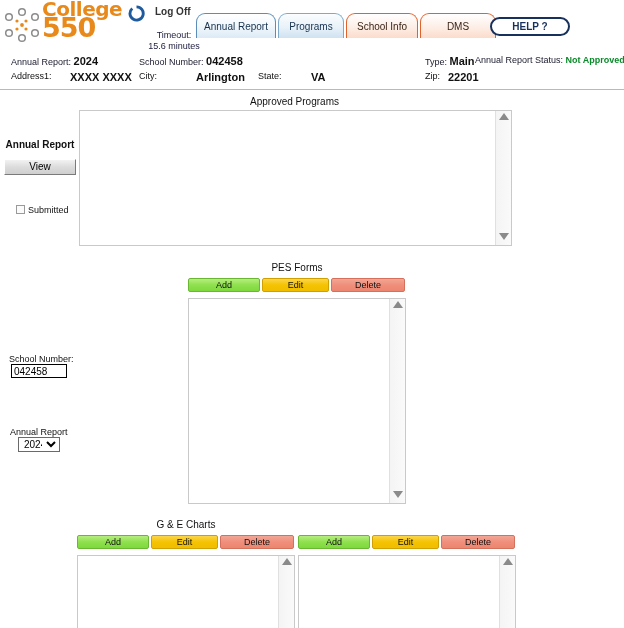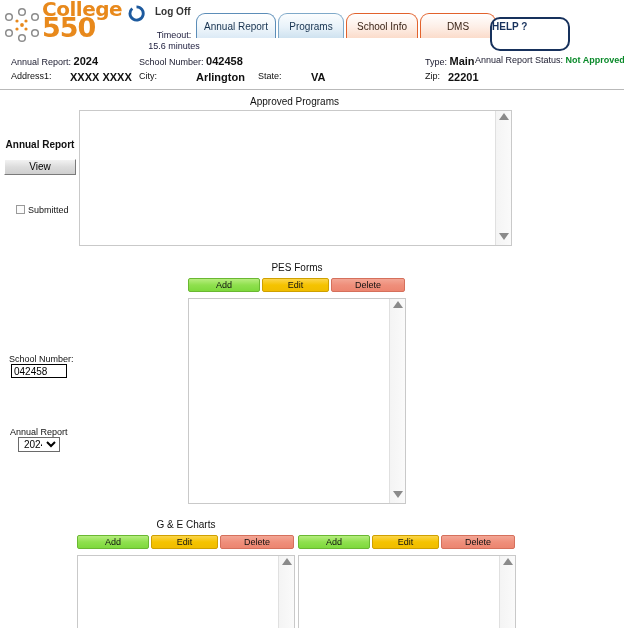--- a/index.html
+++ b/index.html
@@ -124,28 +124,28 @@
   .tab-annual { left: 0px; width: 80px; }
   .tab-programs { left: 82px; width: 66px; }
   .tab-schoolinfo { left: 150px; width: 72px; }
   .tab-dms { left: 224px; width: 76px; }
 
   .help-btn {
     position: absolute;
     left: 490px;
     top: 17px;
     width: 80px;
-    height: 34px;
+    height: 19px;
     border: 2px solid #17315c;
     border-radius: 10px;
     background: #ffffff;
     font-size: 10px;
     font-weight: bold;
     color: #17315c;
-    text-align: left;
+    text-align: center;
     line-height: 15px;
     cursor: pointer;
     box-sizing: border-box;
   }
 
   
   .infobar {
     position: absolute;
     left: 8px;
     top: 52px;

